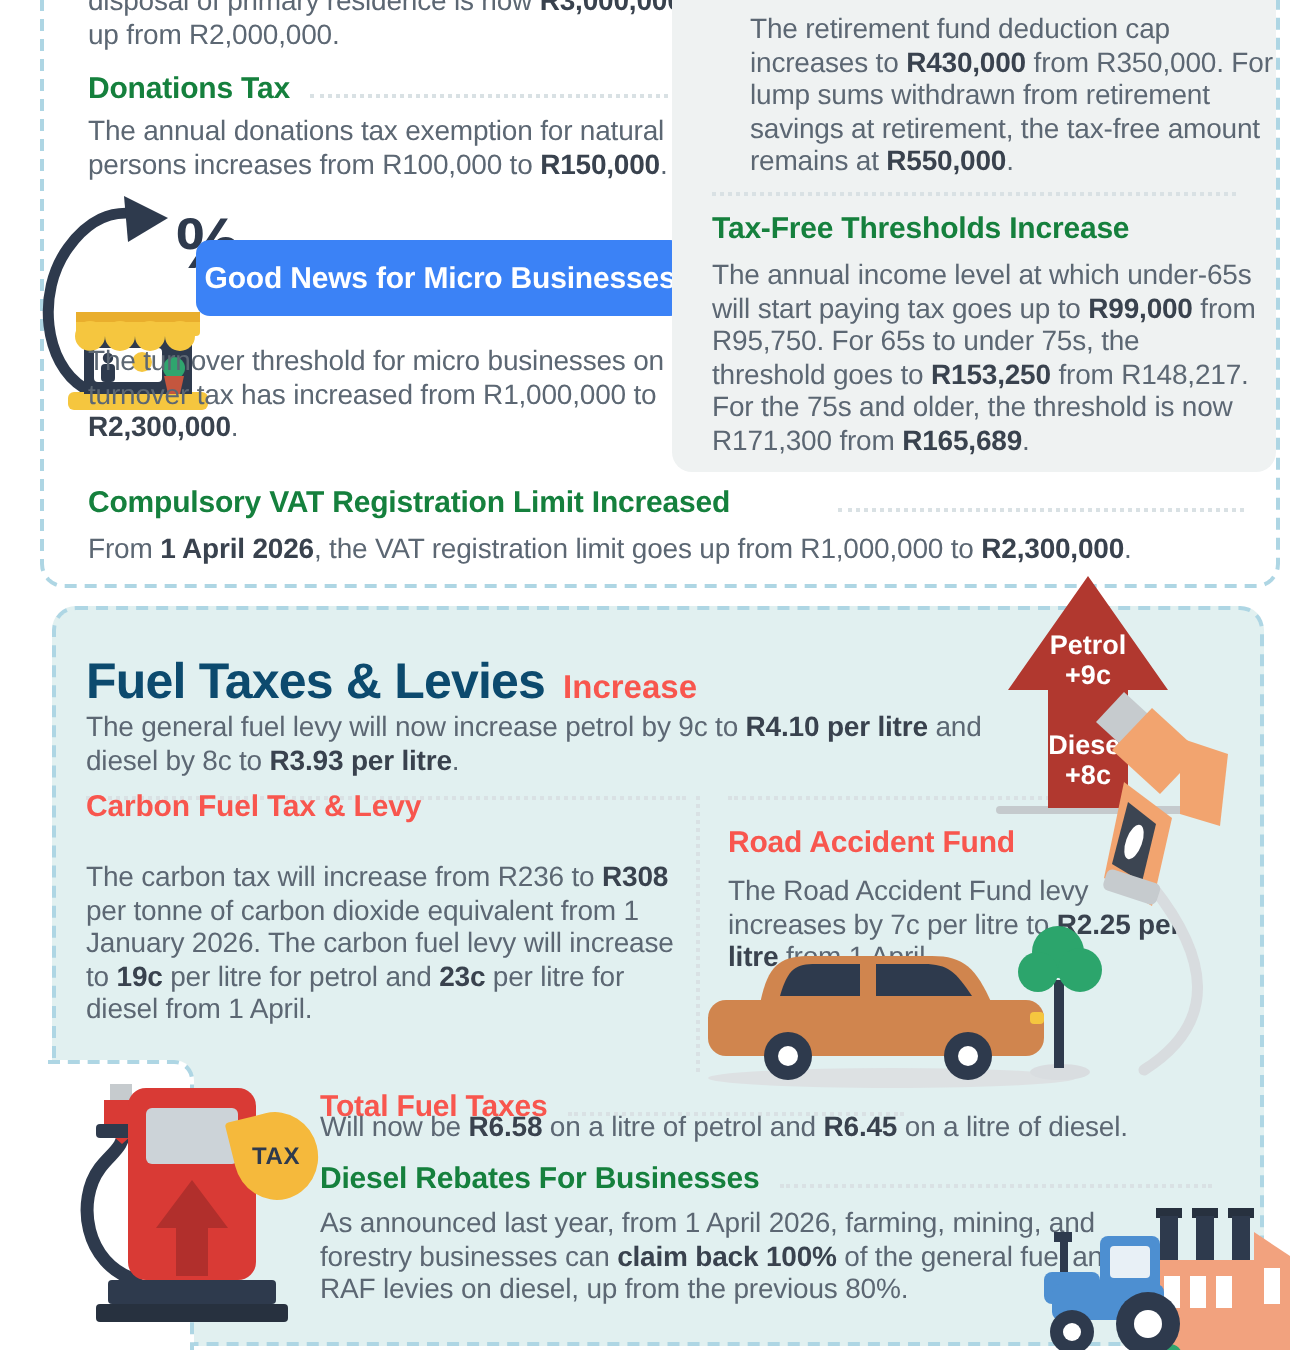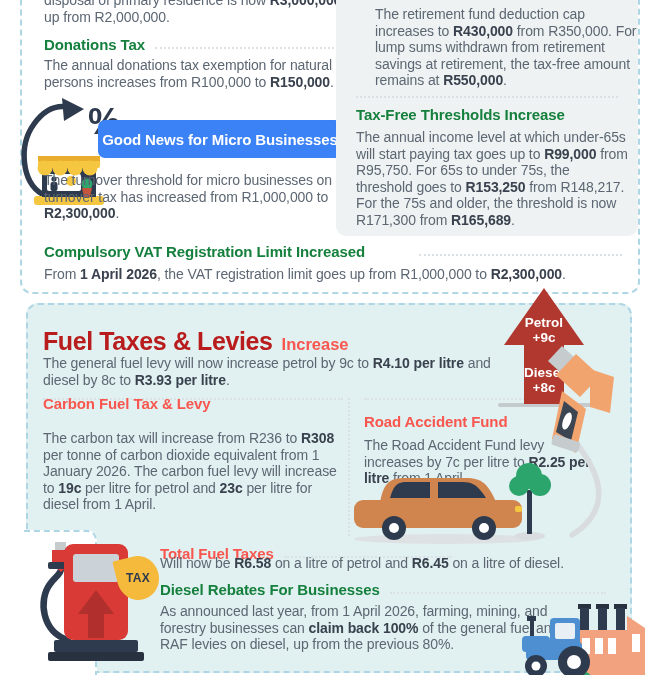--- a/index.html
+++ b/index.html
@@ -25,21 +25,21 @@
 
   .grey-panel { position:absolute; left:314px; top:18px; width:302px; height:256px;
                 background:#eff2f2; border-radius:10px; }
 
   .banner { position:absolute; left:76px; top:158px; width:244px; height:38px;
             background:#3b82f6; border-radius:7px; color:#ffffff; font-weight:700;
             font-size:15px; display:flex; align-items:center; justify-content:center;
             letter-spacing:-0.1px; }
 
   .title-row { position:absolute; left:15px; top:22px; display:flex; align-items:baseline; gap:9px; }
-  .title { font-size:25px; font-weight:700; color:#b91c1c; letter-spacing:-0.4px; }
+  .title { font-size:25px; font-weight:700; color:#0c4a6e; letter-spacing:-0.4px; }
   .title-badge { font-size:16.5px; font-weight:700; color:#f8564e; }
 
   .notch { position:absolute; left:-4px; top:225px; width:73px; height:154px; background:#ffffff;
            border-top:2px dashed #aed6e4; border-right:2px dashed #aed6e4;
            border-top-right-radius:10px; z-index:2; }
 
   .illus { position:absolute; }
   .z4{z-index:4} .z5{z-index:5} .z6{z-index:6}
 
   .tax-badge { position:absolute; left:89px; top:251px; width:42px; height:44px;

